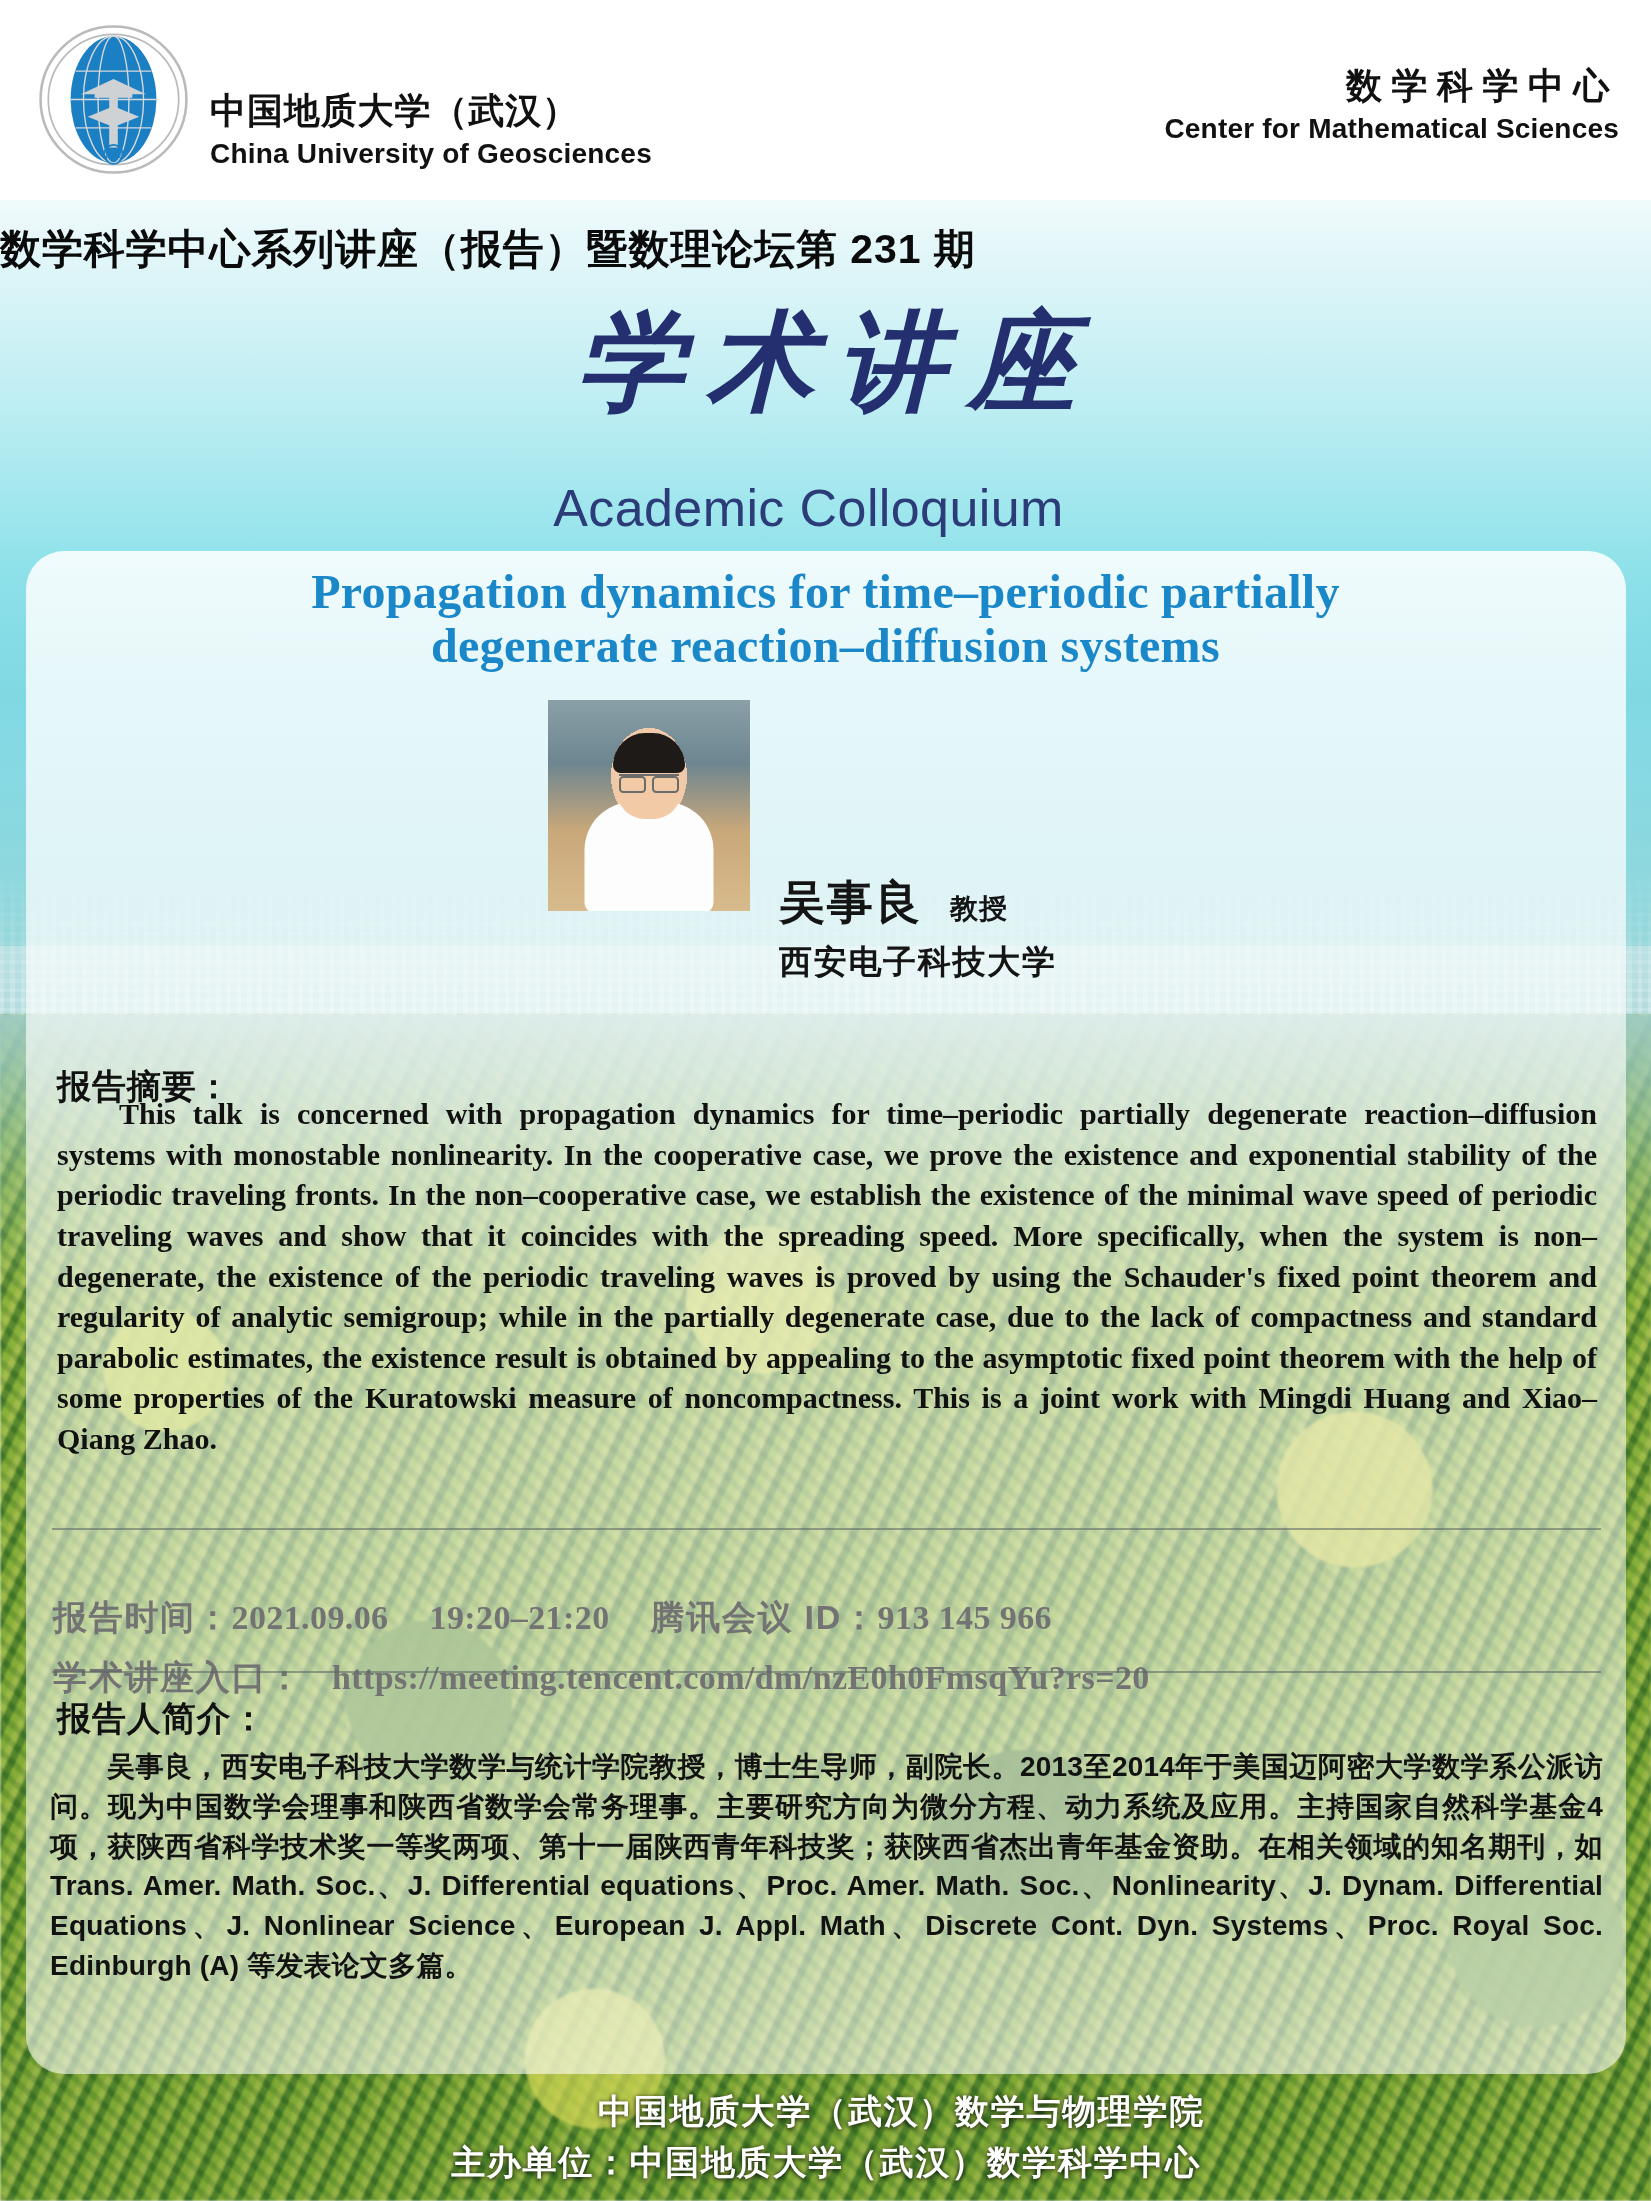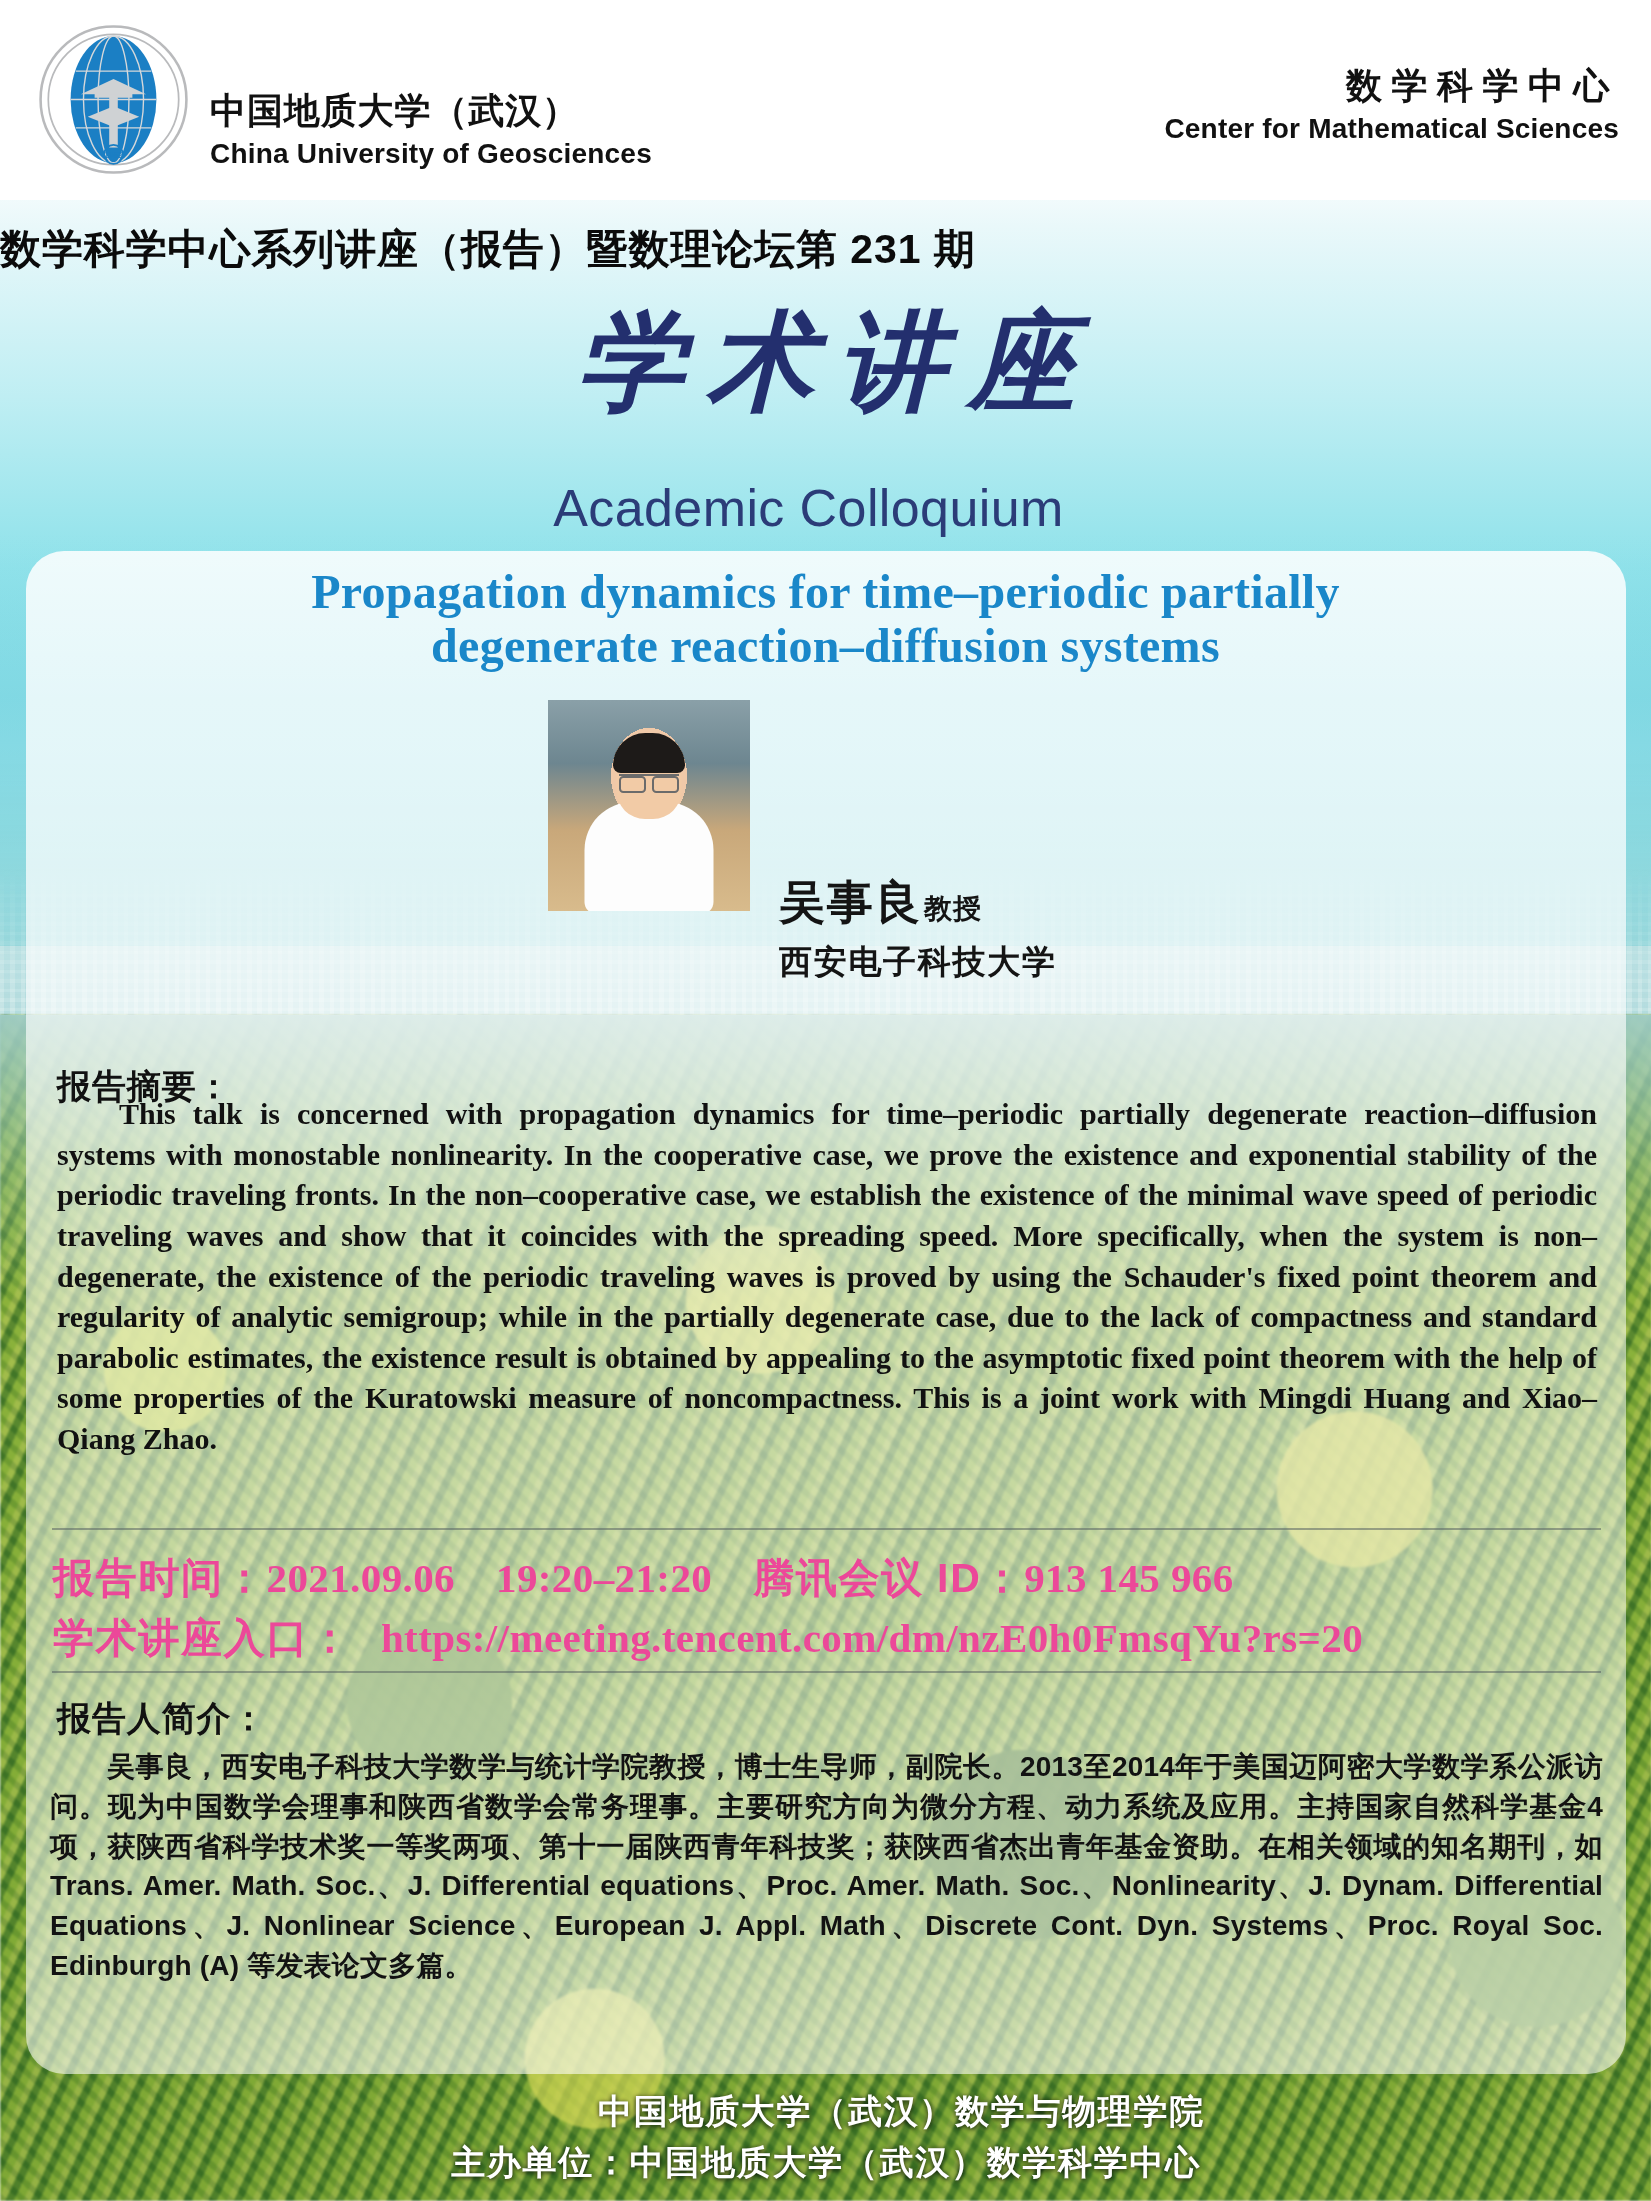--- a/index.html
+++ b/index.html
@@ -136,21 +136,21 @@
     border:2.6px solid #6b6b6b;border-radius:4.3px;
   }
   .photo .glasses:before{left:0;}
   .photo .glasses:after{right:0;}
   .speaker-name{
     position:absolute;left:779px;top:872px;
     font-size:46px;font-weight:bold;color:#141414;letter-spacing:1.7px;
     white-space:nowrap;
   }
   .speaker-rank{
-    font-size:28px;font-weight:bold;letter-spacing:0.9px;margin-left:2px;
+    font-size:28px;font-weight:bold;letter-spacing:0.9px;margin-left:28px;
   }
   .speaker-affil{
     position:absolute;left:779px;top:940px;
     font-size:33px;font-weight:bold;color:#141414;letter-spacing:1.7px;
     white-space:nowrap;
   }
 
   
   .sec-head{
     position:absolute;left:57px;
@@ -169,22 +169,23 @@
 
   .divider{
     position:absolute;left:52px;width:1549px;height:1.7px;
     background:rgba(90,100,100,.55);
   }
   .div-1{top:1528px;}
   .div-2{top:1671px;}
 
   .meet-line{
     position:absolute;left:53px;
-    font-size:41px;font-weight:bold;color:#ec4899;white-space:nowrap;
+    font-size:34px;font-weight:bold;color:#737373;white-space:nowrap;
     letter-spacing:0.4px;
+    margin-top:44px;
   }
   .meet-time{top:1551px;}
   .meet-url{top:1611px;}
   .meet-label{letter-spacing:1.7px;}
   .meet-val{font-family:"Liberation Serif", serif;font-weight:bold;}
   .sp-lg{display:inline-block;width:41px;}
   .sp-md{display:inline-block;width:29px;}
 
   .bio-body{
     position:absolute;left:50px;top:1747px;width:1553px;

